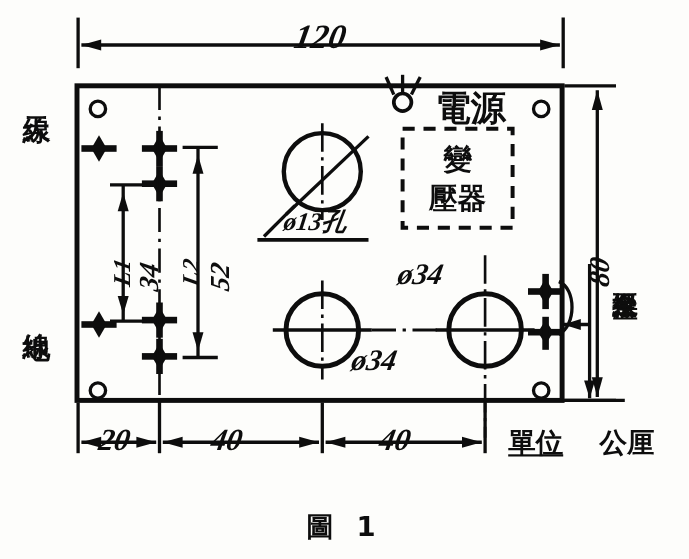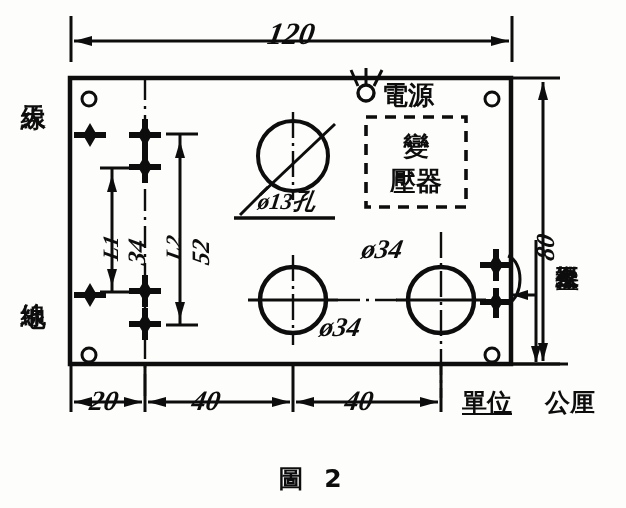--- a/index.html
+++ b/index.html
@@ -211,21 +211,21 @@
   </svg>
 
   <div class="lbl num" style="left:268px; top:18px; font-size:31px; transform:skewX(-10deg);">120</div>
 
   <div class="lbl num rot90" style="left:533px; top:258px; font-size:26px; transform:rotate(-90deg) skewX(-10deg);">80</div>
 
   <div class="lbl cjk vert-cjk" style="left:21px; top:86px; font-size:25px;">天線</div>
 
   <div class="lbl cjk vert-cjk" style="left:21px; top:283px; font-size:25px;">地線</div>
 
-  <div class="lbl cjk" style="left:382px; top:82px; font-size:26px;">電源</div>
+  <div class="lbl cjk" style="left:396px; top:82px; font-size:32px;">電源</div>
 
   <div class="lbl cjk" style="left:403px; top:133px; font-size:26px;">變</div>
   <div class="lbl cjk" style="left:390px; top:168px; font-size:26px;">壓器</div>
 
   <div class="lbl cjk vert-cjk" style="left:556px; top:248px; font-size:23px;">至操縱盒</div>
 
   <div class="lbl num" style="left:258px; top:190px; font-size:23px; transform:skewX(-8deg);">ø13孔</div>
 
   <div class="lbl num" style="left:362px; top:236px; font-size:27px; transform:skewX(-10deg);">ø34</div>
 
@@ -237,15 +237,15 @@
   <div class="lbl num" style="left:163px; top:258px; font-size:22px; transform:rotate(-90deg) skewX(-10deg); transform-origin:0 0;">L2</div>
   <div class="lbl num" style="left:188px; top:262px; font-size:25px; transform:rotate(-90deg) skewX(-10deg); transform-origin:0 0;">52</div>
 
   <div class="lbl num" style="left:90px; top:387px; font-size:28px; transform:skewX(-10deg);">20</div>
   <div class="lbl num" style="left:192px; top:387px; font-size:28px; transform:skewX(-10deg);">40</div>
   <div class="lbl num" style="left:345px; top:387px; font-size:28px; transform:skewX(-10deg);">40</div>
 
   <div class="lbl cjk" style="left:462px; top:390px; font-size:25px;text-decoration:underline;">單位</div>
   <div class="lbl cjk" style="left:545px; top:390px; font-size:25px;">公厘</div>
 
-  <div class="caption cjk" style="top:462px; font-size:25px; letter-spacing:6px;">圖  2</div>
+  <div class="caption cjk" style="top:462px; font-size:25px; letter-spacing:6px;">圖  1</div>
 
 </div>
 
 </body></html>

